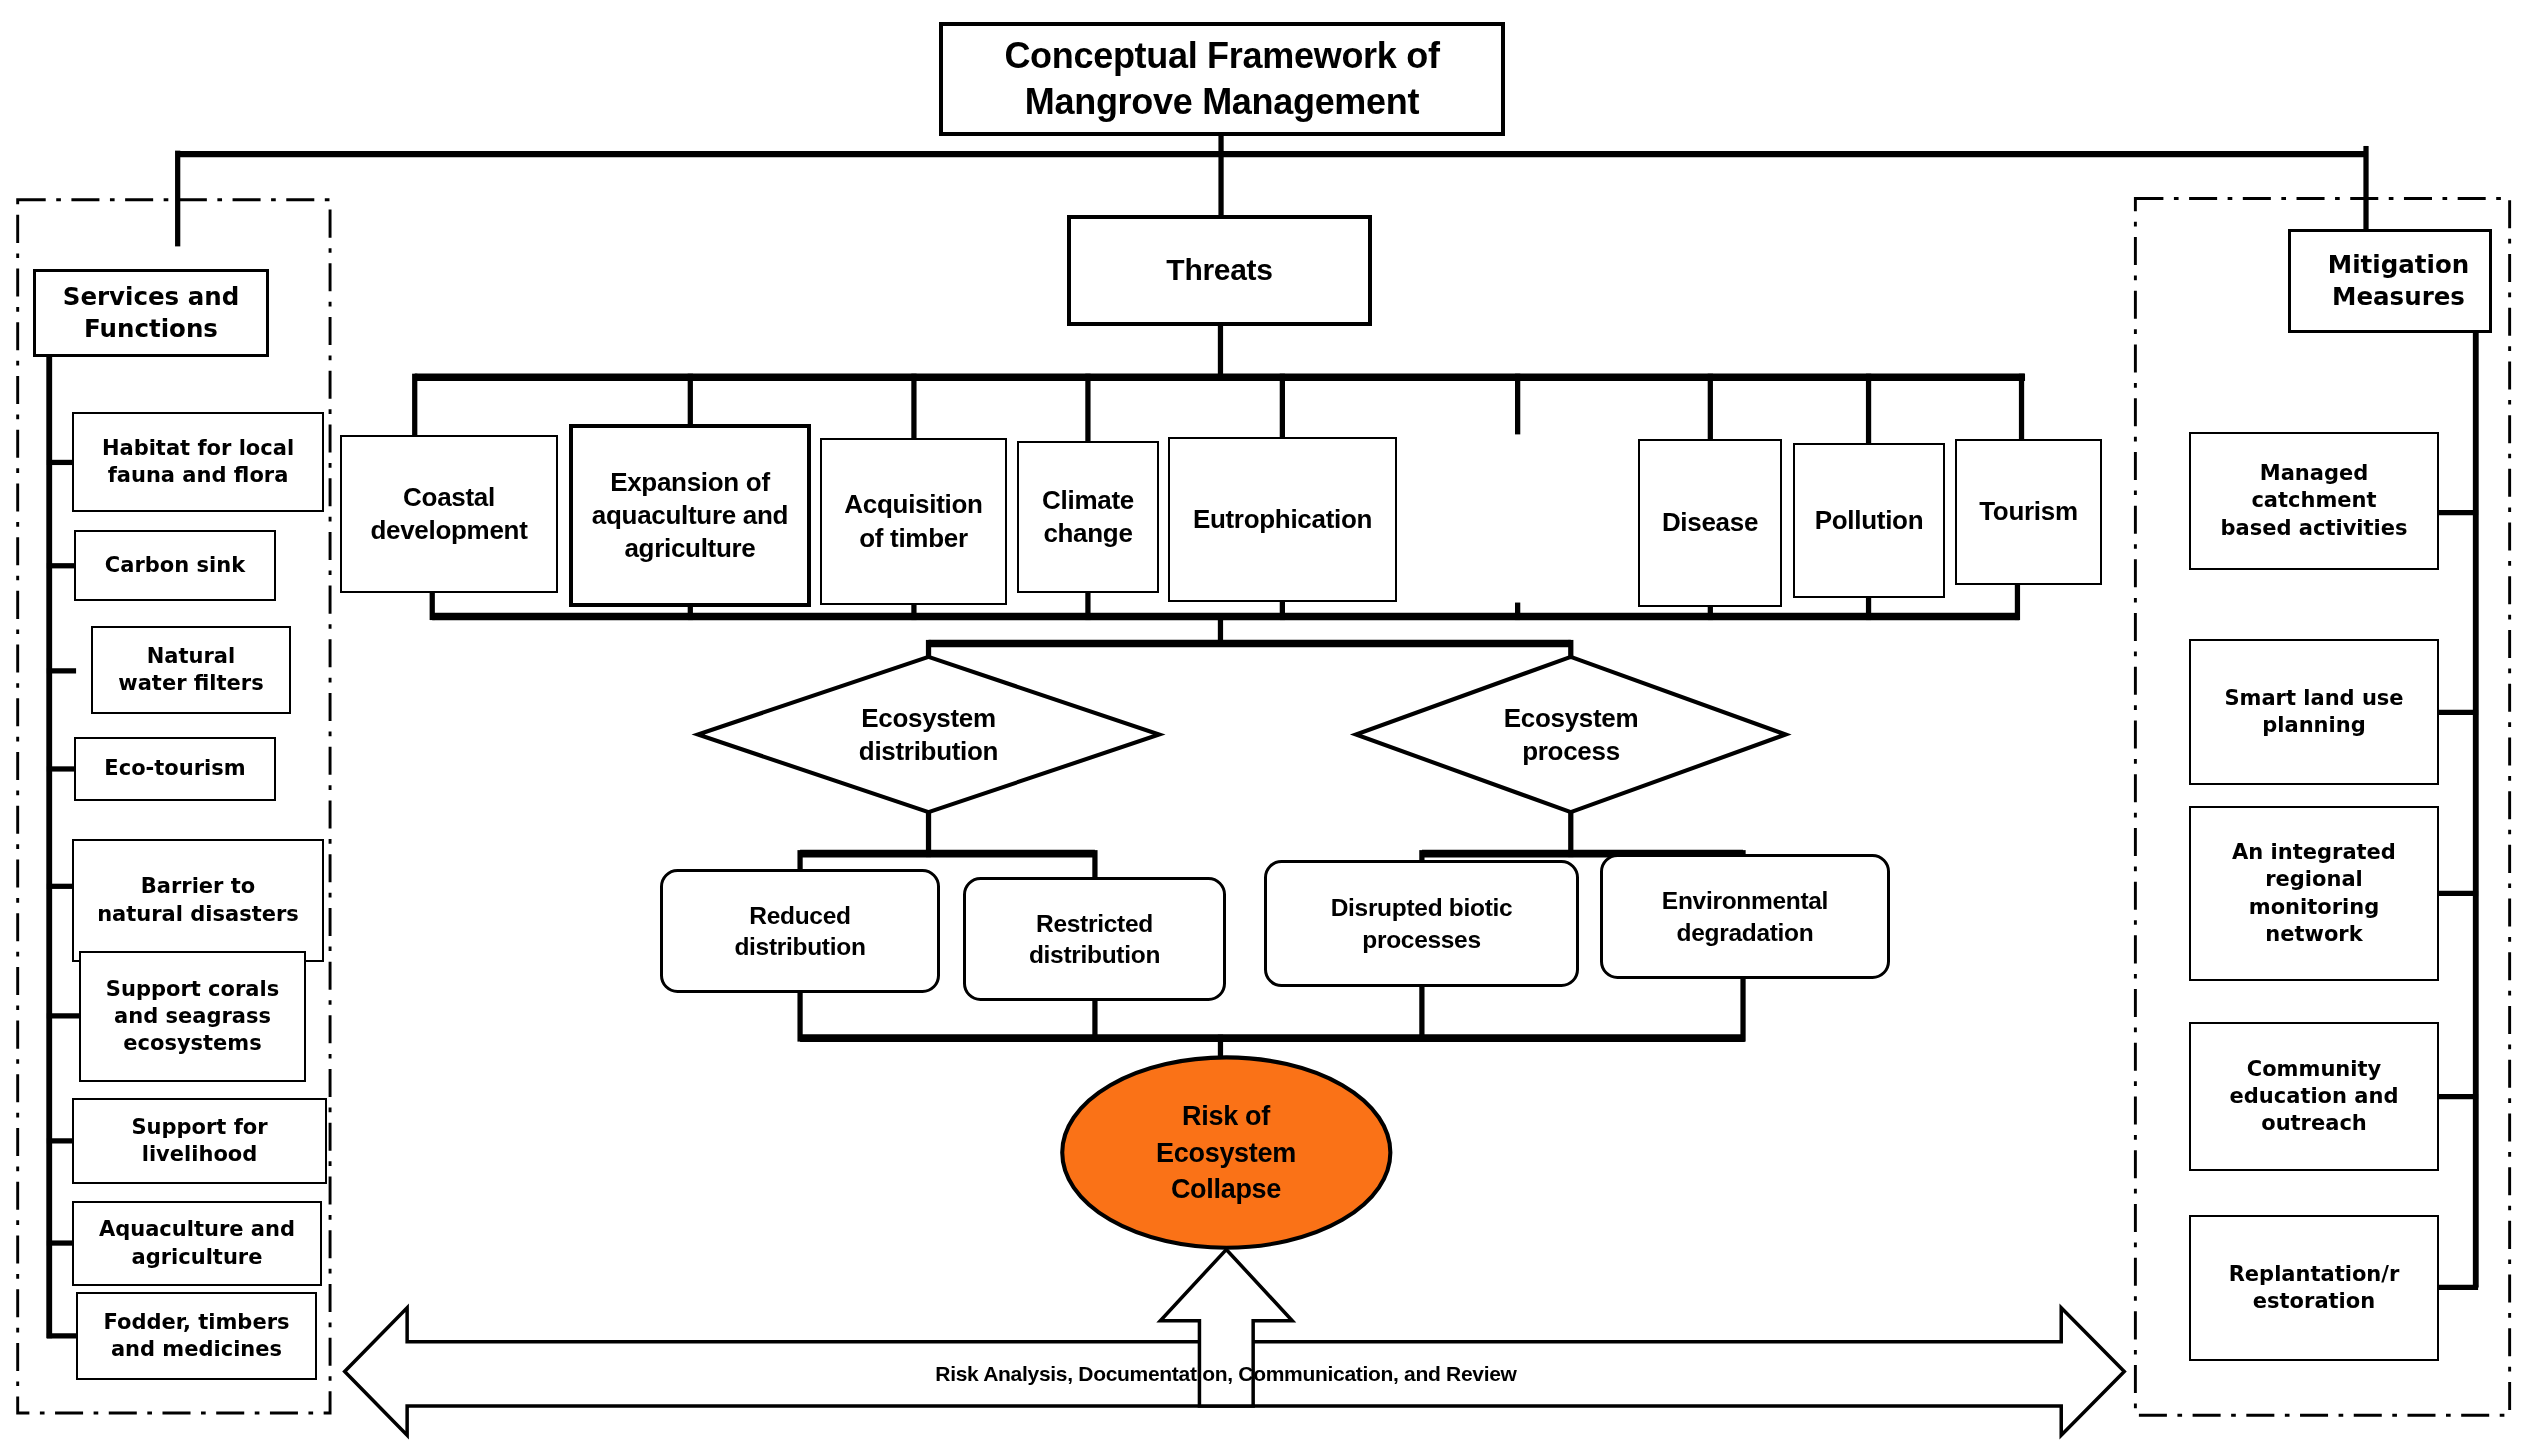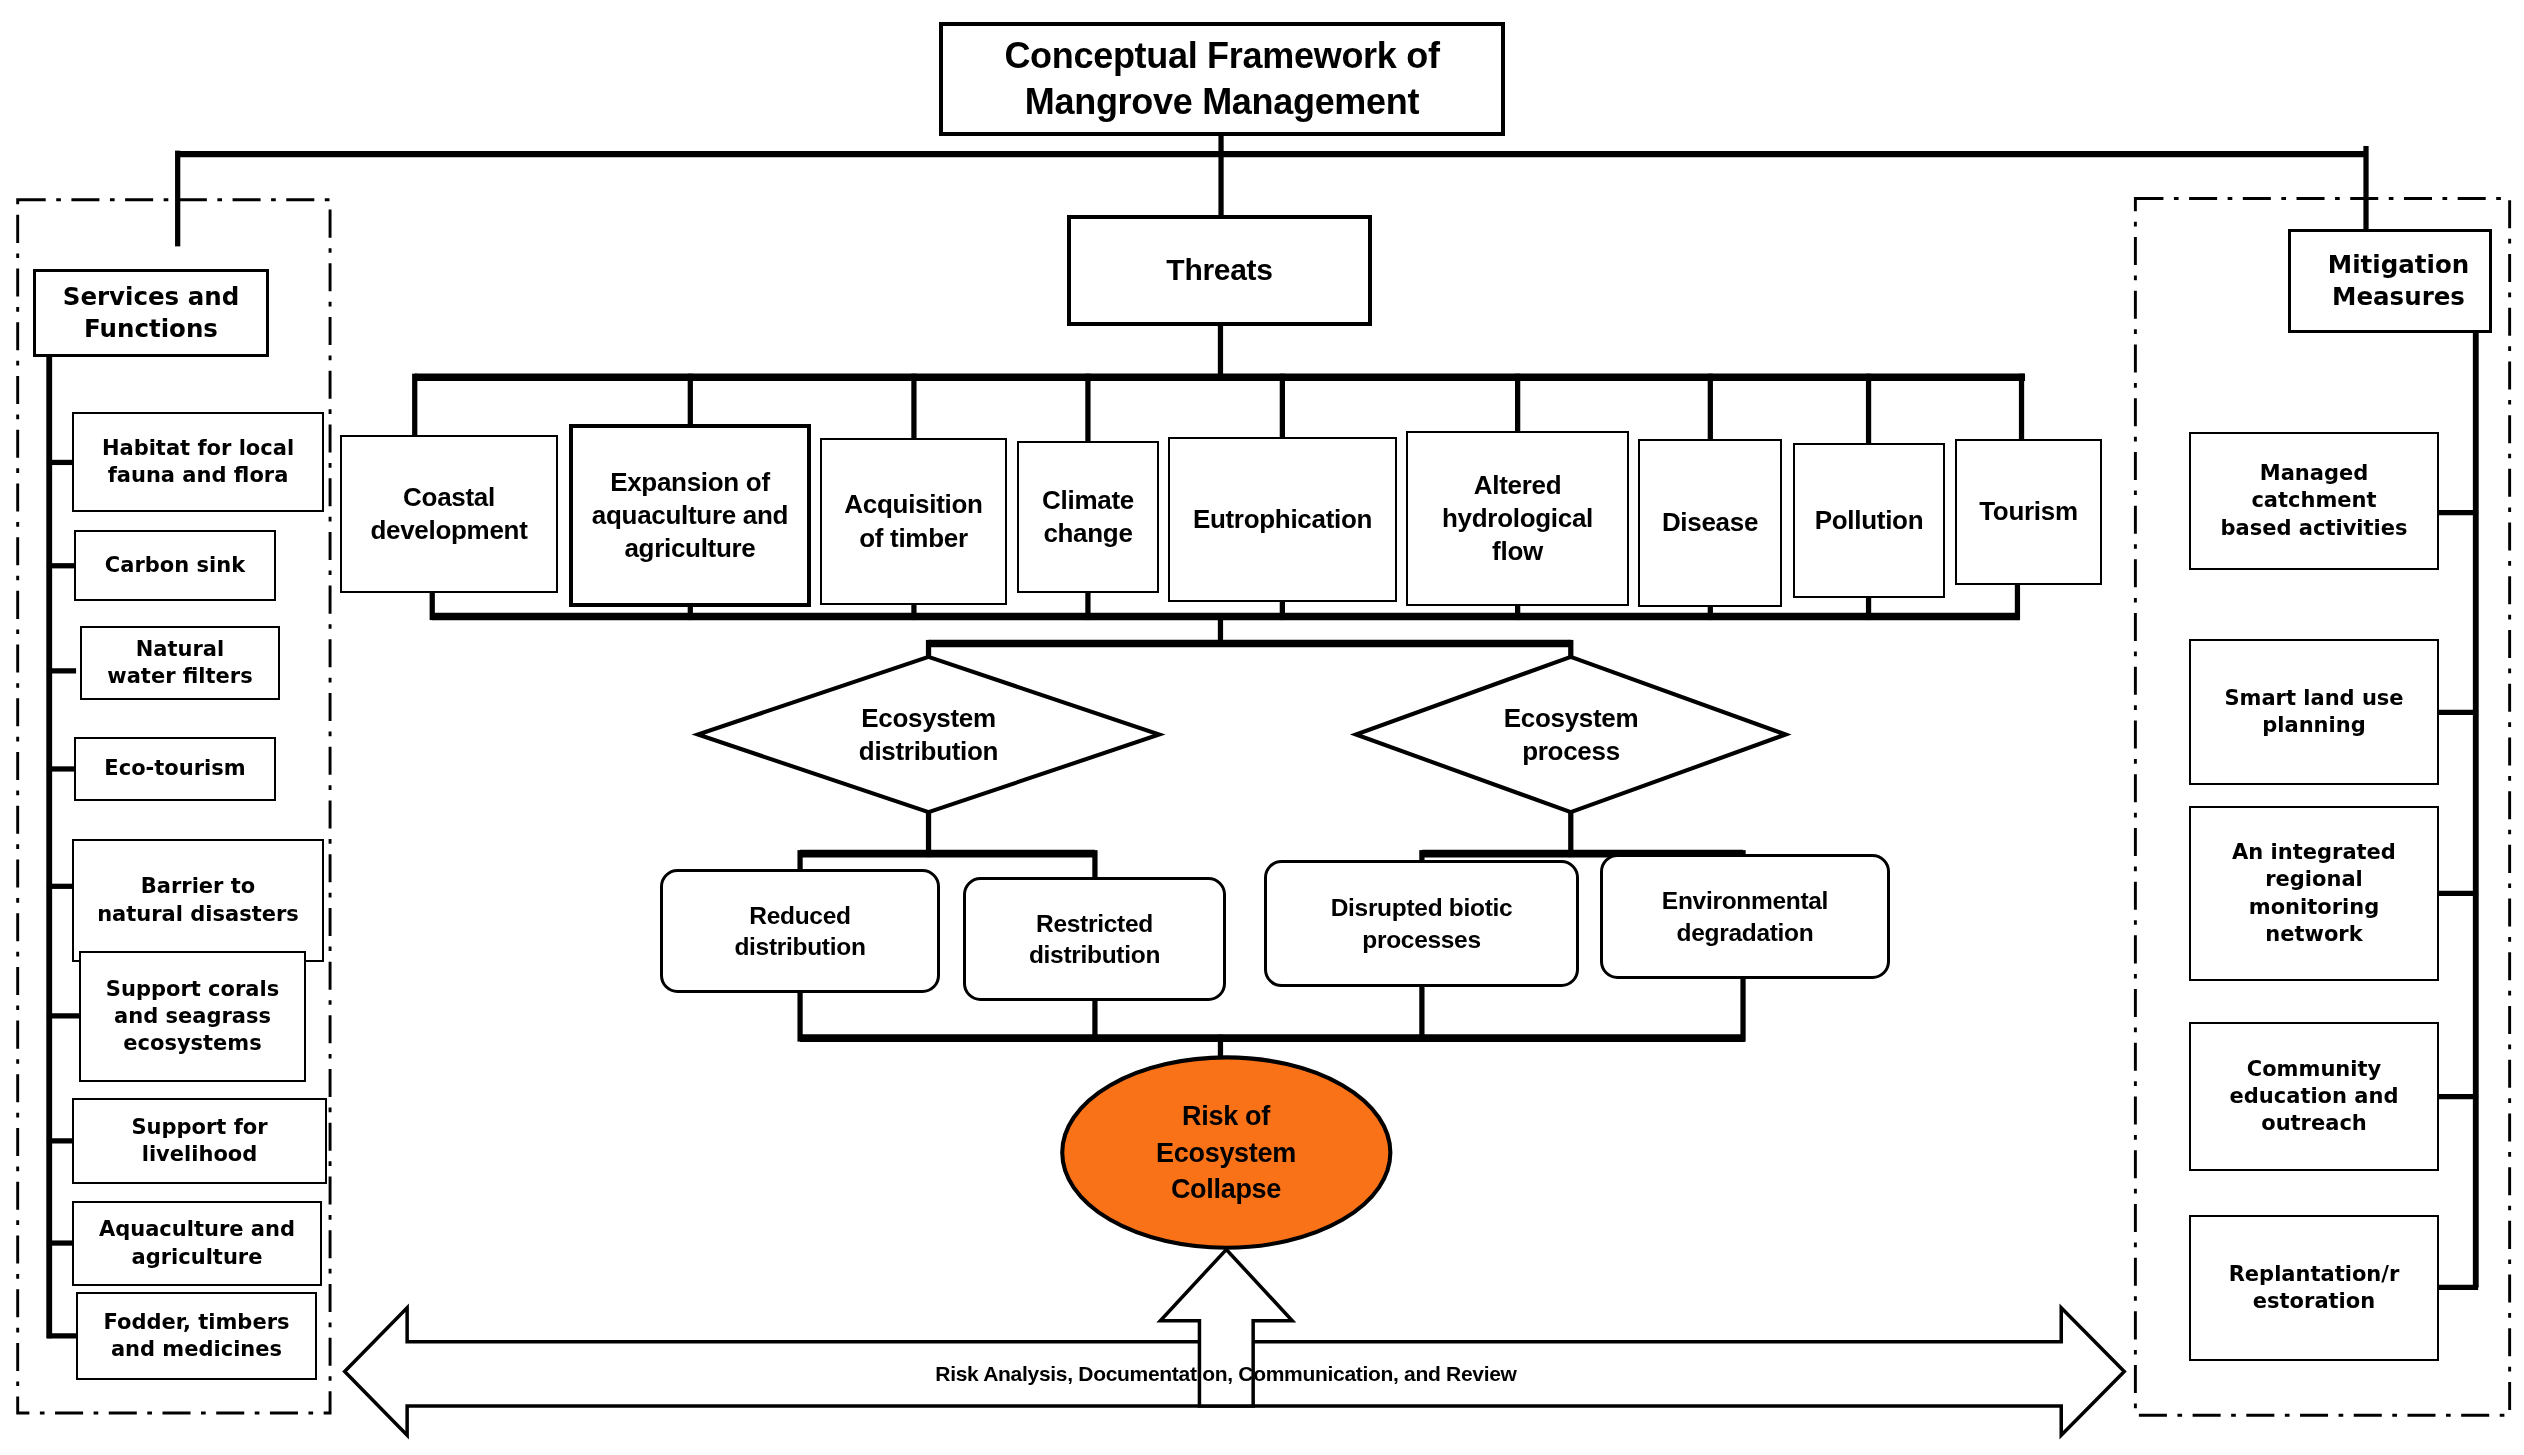--- a/index.html
+++ b/index.html
@@ -117,21 +117,21 @@
   </svg>
 
   <div class="box center-font f-title" style="left:939px;top:21.6px;width:566px;height:114px;border-width:4.1px;">Conceptual Framework of
 Mangrove Management</div>
 
   <div class="box side-font f-sidehead" style="left:33px;top:243px;width:236px;height:88px;border-width:3.5px;margin-top:26px;">Services and
 Functions</div>
   <div class="box side-font f-sideitem" style="left:72px;top:412px;width:252px;height:100px;">Habitat for local
 fauna and flora</div>
   <div class="box side-font f-sideitem" style="left:74px;top:530px;width:202px;height:71px;">Carbon sink</div>
-  <div class="box side-font f-sideitem" style="left:80px;top:626px;width:200px;height:74px;">Natural
+  <div class="box side-font f-sideitem" style="left:91px;top:626px;width:200px;height:88px;">Natural
 water filters</div>
   <div class="box side-font f-sideitem" style="left:74px;top:737px;width:202px;height:64px;">Eco-tourism</div>
   <div class="box side-font f-sideitem" style="left:72px;top:839px;width:252px;height:123px;">Barrier to
 natural disasters</div>
   <div class="box side-font f-sideitem" style="left:79px;top:951px;width:227px;height:131px;">Support corals
 and seagrass
 ecosystems</div>
   <div class="box side-font f-sideitem" style="left:72px;top:1098px;width:255px;height:86px;">Support for
 livelihood</div>
   <div class="box side-font f-sideitem" style="left:72px;top:1201px;width:250px;height:85px;">Aquaculture and
@@ -143,23 +143,20 @@
   <div class="box center-font f-threat" style="left:340px;top:435px;width:218px;height:158px;">Coastal
 development</div>
   <div class="box center-font f-threat" style="left:569px;top:424px;width:242px;height:183px;border-width:4.7px;">Expansion of
 aquaculture and
 agriculture</div>
   <div class="box center-font f-threat" style="left:820px;top:438px;width:187px;height:167px;">Acquisition
 of timber</div>
   <div class="box center-font f-threat" style="left:1017px;top:441px;width:142px;height:152px;">Climate
 change</div>
   <div class="box center-font f-threat" style="left:1168px;top:437px;width:229px;height:165px;">Eutrophication</div>
-  <div class="box center-font f-threat" style="left:1406px;top:431px;width:223px;height:175px;">Altered
-hydrological
-flow</div>
   <div class="box center-font f-threat" style="left:1638px;top:439px;width:144px;height:168px;">Disease</div>
   <div class="box center-font f-threat" style="left:1793px;top:443px;width:152px;height:155px;">Pollution</div>
   <div class="box center-font f-threat" style="left:1955px;top:439px;width:147px;height:146px;">Tourism</div>
 
   <div class="label center-font f-diamond" style="left:727px;top:672px;width:403px;height:126px;">Ecosystem
 distribution</div>
   <div class="label center-font f-diamond" style="left:1384px;top:672px;width:374px;height:126px;">Ecosystem
 process</div>
 
   <div class="box round center-font f-outcome" style="left:660px;top:869px;width:280px;height:124px;">Reduced

